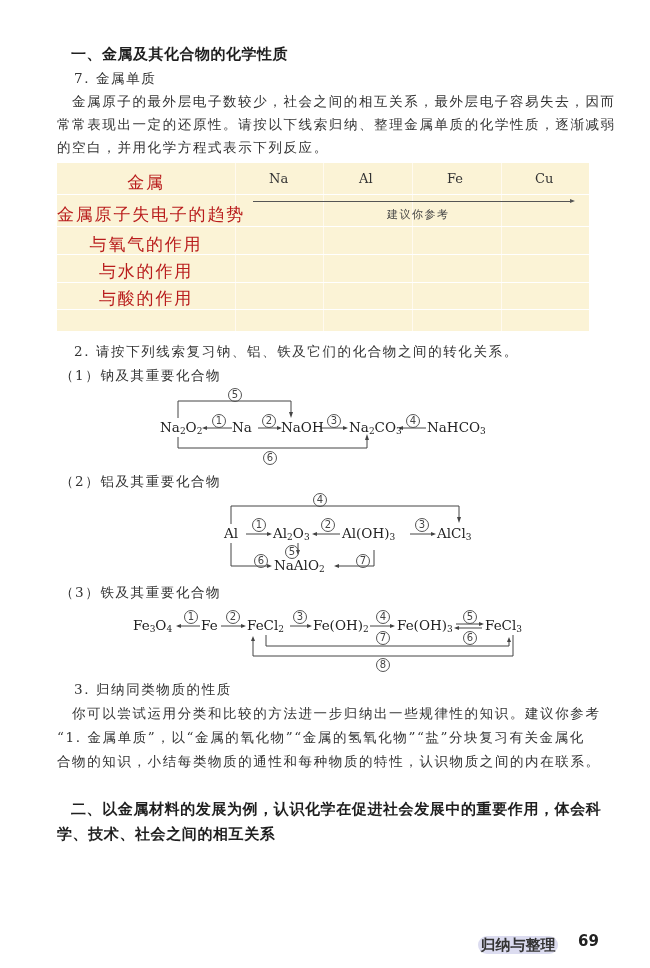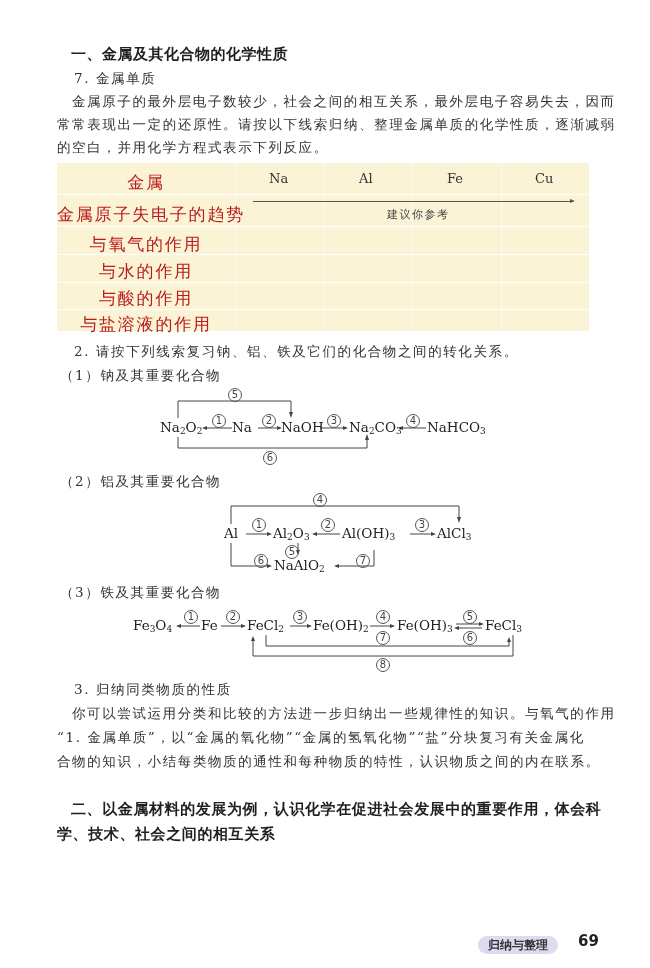--- a/index.html
+++ b/index.html
@@ -15,21 +15,21 @@
   .cell-label { position:absolute; font-size:17px; letter-spacing:1.8px; color:#b91c1c; white-space:nowrap; text-align:center; width:178px; left:0; }
   .metal { position:absolute; font-size:13px; color:#333; }
   .trend-arrow { position:absolute; left:196px; top:38px; width:318px; height:1px; background:#555; }
   .trend-arrow:after { content:""; position:absolute; right:-4px; top:-2px; border-left:5px solid #555; border-top:2.5px solid transparent; border-bottom:2.5px solid transparent; }
   .trend-text { position:absolute; left:330px; top:44px; font-size:11px; letter-spacing:1.5px; color:#444; }
   
   .chem { position:absolute; font-size:13.5px; color:#222; white-space:nowrap; font-family:"DejaVu Serif",serif; }
   .chem sub { font-size:9px; vertical-align:-2px; }
   .num { position:absolute; font-size:10px; color:#444; width:12px; height:12px; border:1px solid #555; border-radius:50%; line-height:12px; text-align:center; font-family:"DejaVu Sans",sans-serif; }
   .footer-badge { left:478px; top:936px; width:80px; height:18px; background:#dcdcf0; border-radius:9px;
-         font-family:"DejaVu Sans",sans-serif; font-weight:bold; font-size:12px; color:#333; text-align:center; line-height:18px; }
+         font-family:"DejaVu Sans",sans-serif; font-weight:bold; font-size:15px; color:#333; text-align:center; line-height:18px; }
   .page-num { left:578px; top:932px; font-family:"DejaVu Sans",sans-serif; font-weight:bold; font-size:15px; color:#222; }
   svg { position:absolute; overflow:visible; }
 </style>
 </head>
 <body>
 
 <div class="abs h1" style="left:71px;top:45px;">一、金属及其化合物的化学性质</div>
 
 <div class="abs txt" style="left:74px;top:70px;">7. 金属单质</div>
 <div class="abs txt" style="left:72px;top:93px;">金属原子的最外层电子数较少，社会之间的相互关系，最外层电子容易失去，因而</div>
@@ -53,21 +53,20 @@
   <div class="metal" style="left:390px;top:8px;">Fe</div>
   <div class="metal" style="left:478px;top:8px;">Cu</div>
 
   <div class="cell-label" style="top:40px;">金属原子失电子的趋势</div>
   <div class="trend-arrow"></div>
   <div class="trend-text">建议你参考</div>
 
   <div class="cell-label" style="top:97px;">与水的作用</div>
   <div class="cell-label" style="top:70px;">与氧气的作用</div>
   <div class="cell-label" style="top:124px;">与酸的作用</div>
-  <div class="cell-label" style="top:150px;">与盐溶液的作用</div>
 </div>
 
 <div class="abs txt" style="left:74px;top:343px;">2. 请按下列线索复习钠、铝、铁及它们的化合物之间的转化关系。</div>
 <div class="abs txt" style="left:60px;top:367px;">（1）钠及其重要化合物</div>
 
 <div>
   <svg width="650" height="968" style="left:0;top:0;">
     <g stroke="#444" stroke-width="1" fill="none">
       <polyline points="178,418 178,401 291,401 291,414"></polyline>
       <polyline points="178,437 178,448 367,448 367,438"></polyline>
@@ -170,21 +169,21 @@
   <div class="num" style="left:226px;top:610px;">2</div>
   <div class="num" style="left:293px;top:610px;">3</div>
   <div class="num" style="left:376px;top:610px;">4</div>
   <div class="num" style="left:463px;top:610px;">5</div>
   <div class="num" style="left:463px;top:631px;">6</div>
   <div class="num" style="left:376px;top:631px;">7</div>
   <div class="num" style="left:376px;top:658px;">8</div>
 </div>
 
 <div class="abs txt" style="left:74px;top:681px;">3. 归纳同类物质的性质</div>
-<div class="abs txt" style="left:72px;top:705px;">你可以尝试运用分类和比较的方法进一步归纳出一些规律性的知识。与氧气的作用</div>
+<div class="abs txt" style="left:72px;top:705px;">你可以尝试运用分类和比较的方法进一步归纳出一些规律性的知识。建议你参考</div>
 <div class="abs txt" style="left:57px;top:729px;">“1. 金属单质”，以“金属的氧化物”“金属的氢氧化物”“盐”分块复习有关金属化</div>
 <div class="abs txt" style="left:57px;top:753px;">合物的知识，小结每类物质的通性和每种物质的特性，认识物质之间的内在联系。</div>
 
 <div class="abs h1" style="left:71px;top:800px;letter-spacing:0.6px;">二、以金属材料的发展为例，认识化学在促进社会发展中的重要作用，体会科</div>
 <div class="abs h1" style="left:57px;top:825px;letter-spacing:0.6px;">学、技术、社会之间的相互关系</div>
 
 <div class="abs footer-badge">归纳与整理</div>
 <div class="abs page-num">69</div>
 
 </body></html>

